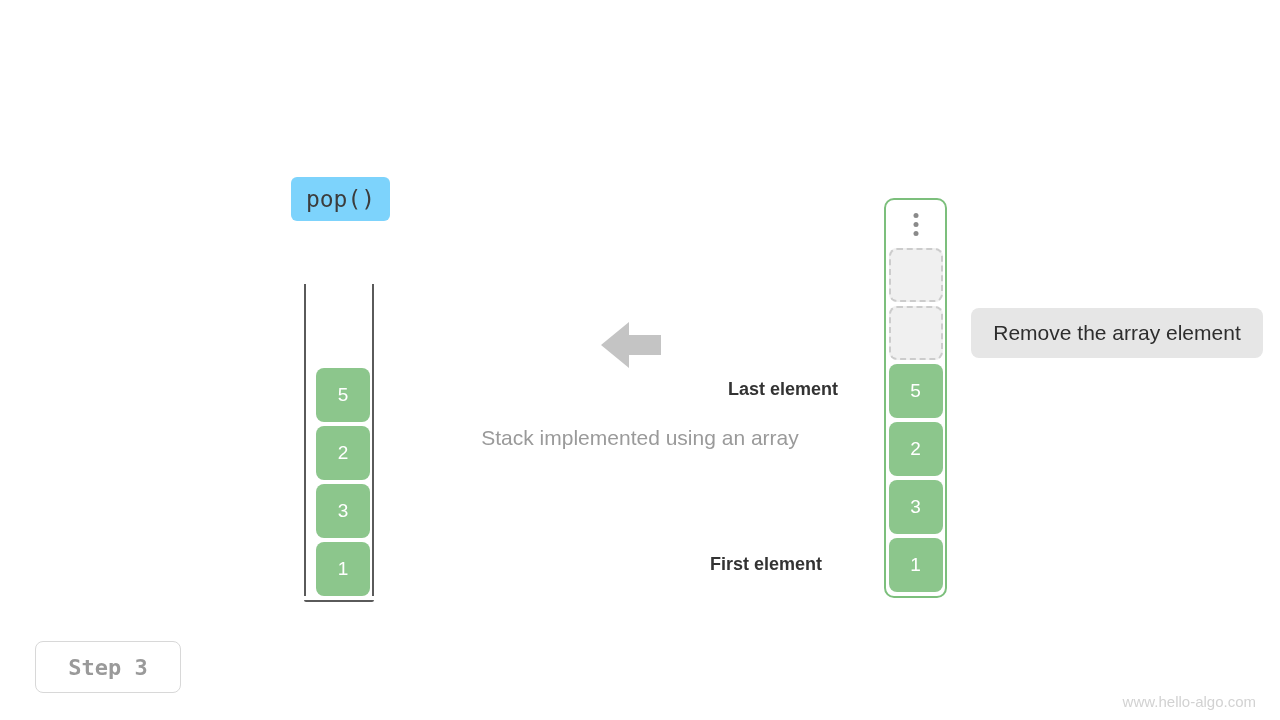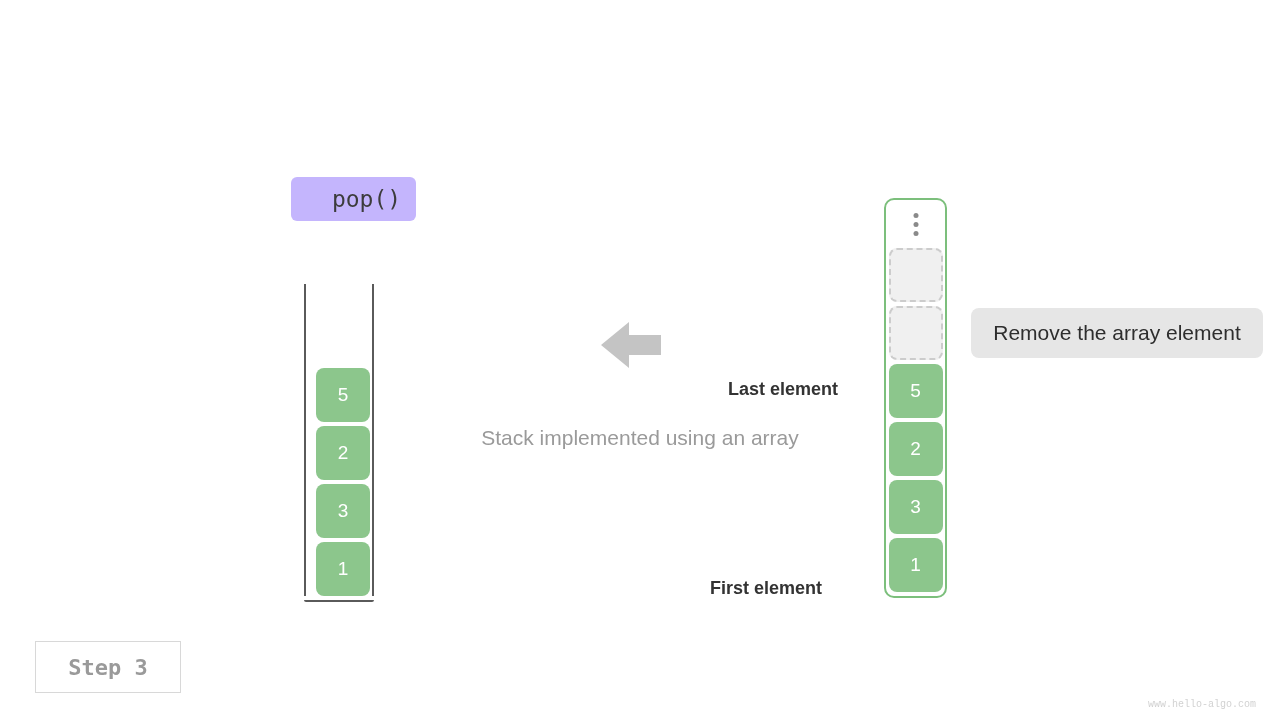--- a/index.html
+++ b/index.html
@@ -19,30 +19,29 @@
     inset: 0;
   }
 
   
   .op-label {
     position: absolute;
     left: 291px;
     top: 177px;
     width: 99px;
     height: 44px;
-    background: #c4b5fd;
+    background: #7dd3fc;
     border-radius: 6px;
     display: flex;
     align-items: center;
     justify-content: center;
     font-family: "DejaVu Sans Mono", monospace;
     font-size: 23px;
     color: #3c3c3c;
     letter-spacing: 0px;
-    padding-left: 26px;
   }
 
   
   .array-frame {
     position: absolute;
     left: 304px;
     top: 284px;
     width: 70px;
     height: 318px;
   }
@@ -157,21 +156,21 @@
 
   
   .annot {
     position: absolute;
     font-size: 18px;
     font-weight: bold;
     color: #333333;
     white-space: nowrap;
   }
   .annot.last  { left: 728px; top: 379px; }
-  .annot.first { left: 710px; top: 578px; }
+  .annot.first { left: 710px; top: 554px; }
 
   .callout {
     position: absolute;
     left: 971px;
     top: 308px;
     width: 292px;
     height: 50px;
     background: #e6e6e6;
     border-radius: 8px;
     display: flex;
@@ -183,38 +182,38 @@
 
   
   .step-badge {
     position: absolute;
     left: 35px;
     top: 641px;
     width: 146px;
     height: 52px;
     background: #ffffff;
     border: 1px solid #d8d8d8;
-    border-radius: 0;
+    border-radius: 8px;
     box-sizing: border-box;
     display: flex;
     align-items: center;
     justify-content: center;
     font-family: "DejaVu Sans Mono", monospace;
     font-size: 22px;
     font-weight: bold;
     color: #9a9a9a;
   }
 
   
   .watermark {
     position: absolute;
     right: 24px;
     bottom: 10px;
-    font-family: Liberation Mono, monospace;
-    font-size: 10px;
+    font-family: Liberation Sans, sans-serif;
+    font-size: 15px;
     color: #d2d2d2;
   }
 </style>
 </head>
 <body>
 
 <div class="stage">
 
   <div class="op-label">pop()</div>
 

